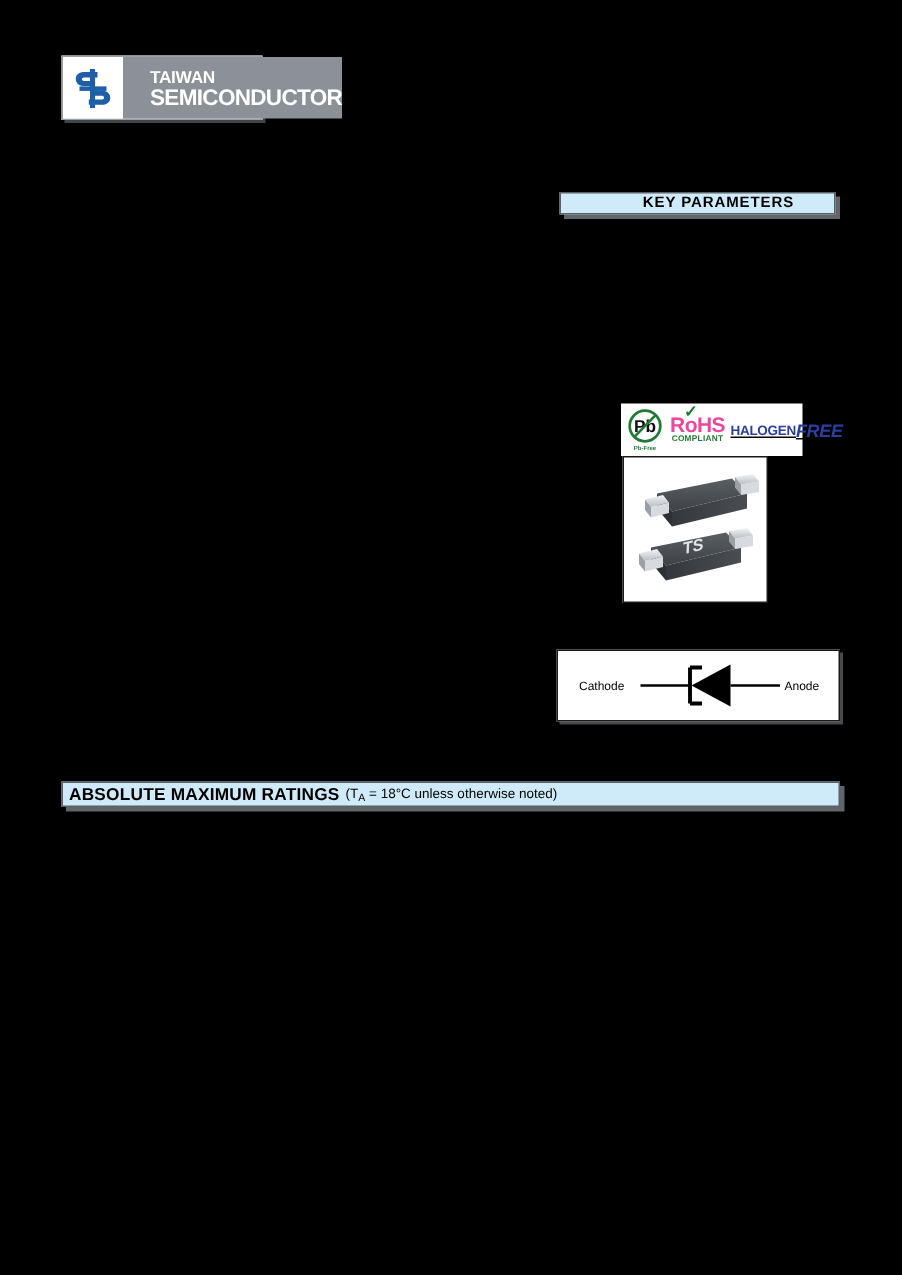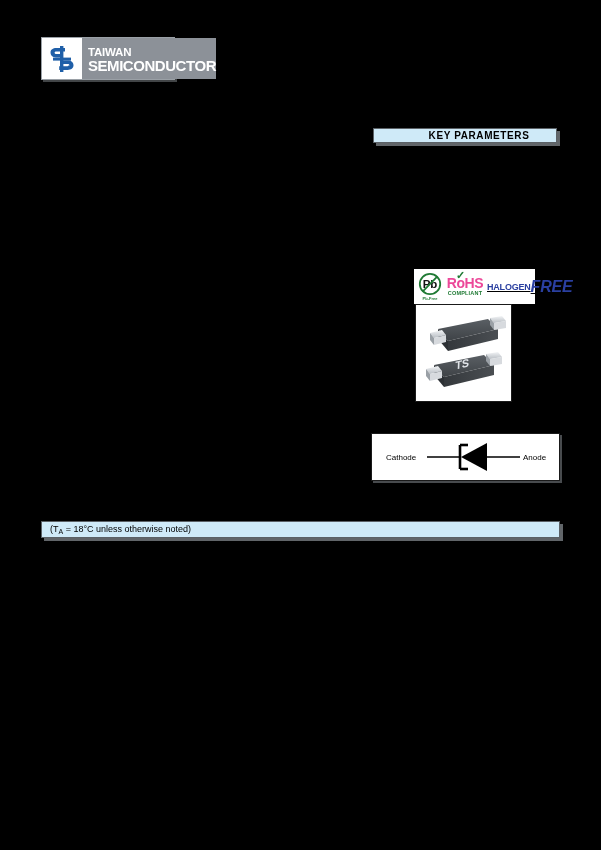--- a/index.html
+++ b/index.html
@@ -39,21 +39,21 @@
     justify-content: center;
     flex: none;
   }
   #logo-mark svg { display: block; }
   #logo-wordmark {
     flex: 1;
     background: #8c9198;
     display: flex;
     flex-direction: column;
     justify-content: center;
-    padding-left: 6px;
+    padding-left: 18px;
     box-sizing: border-box;
   }
   .wordmark-line {
     color: #ffffff;
     font-weight: bold;
     font-size: 11.5px;
     line-height: 13px;
     letter-spacing: -0.2px;
     white-space: nowrap;
   }
@@ -176,21 +176,21 @@
     text-decoration: underline;
   }
   #halogen-word {
     font-size: 9px;
     font-weight: bold;
     color: #2a3fa0;
     line-height: 10px;
     letter-spacing: -0.2px;
   }
   #free-word {
-    font-size: 16px;
+    font-size: 12px;
     font-weight: bold;
     font-style: italic;
     color: #2a3fa0;
     line-height: 12px;
     letter-spacing: -0.2px;
     text-align: right;
   }
 
   
   #package-box {
@@ -340,16 +340,17 @@
 
       <polygon points="89,23 115,9 115,37" fill="#000000"></polygon>
 
       <line x1="115" y1="23" x2="148" y2="23" stroke="#000000" stroke-width="1.6"></line>
 
       <text class="sym-label" x="151" y="26" id="anode-text">Anode</text>
     </svg>
   </div>
 
   <div class="section-bar" id="amr-bar">
+    <span id="amr-title">ABSOLUTE MAXIMUM RATINGS</span>
     <span id="amr-note"><span>(T</span><sub>A</sub><span> = 18°C unless otherwise noted)</span></span>
   </div>
 
 </div>
 
 </body></html>

